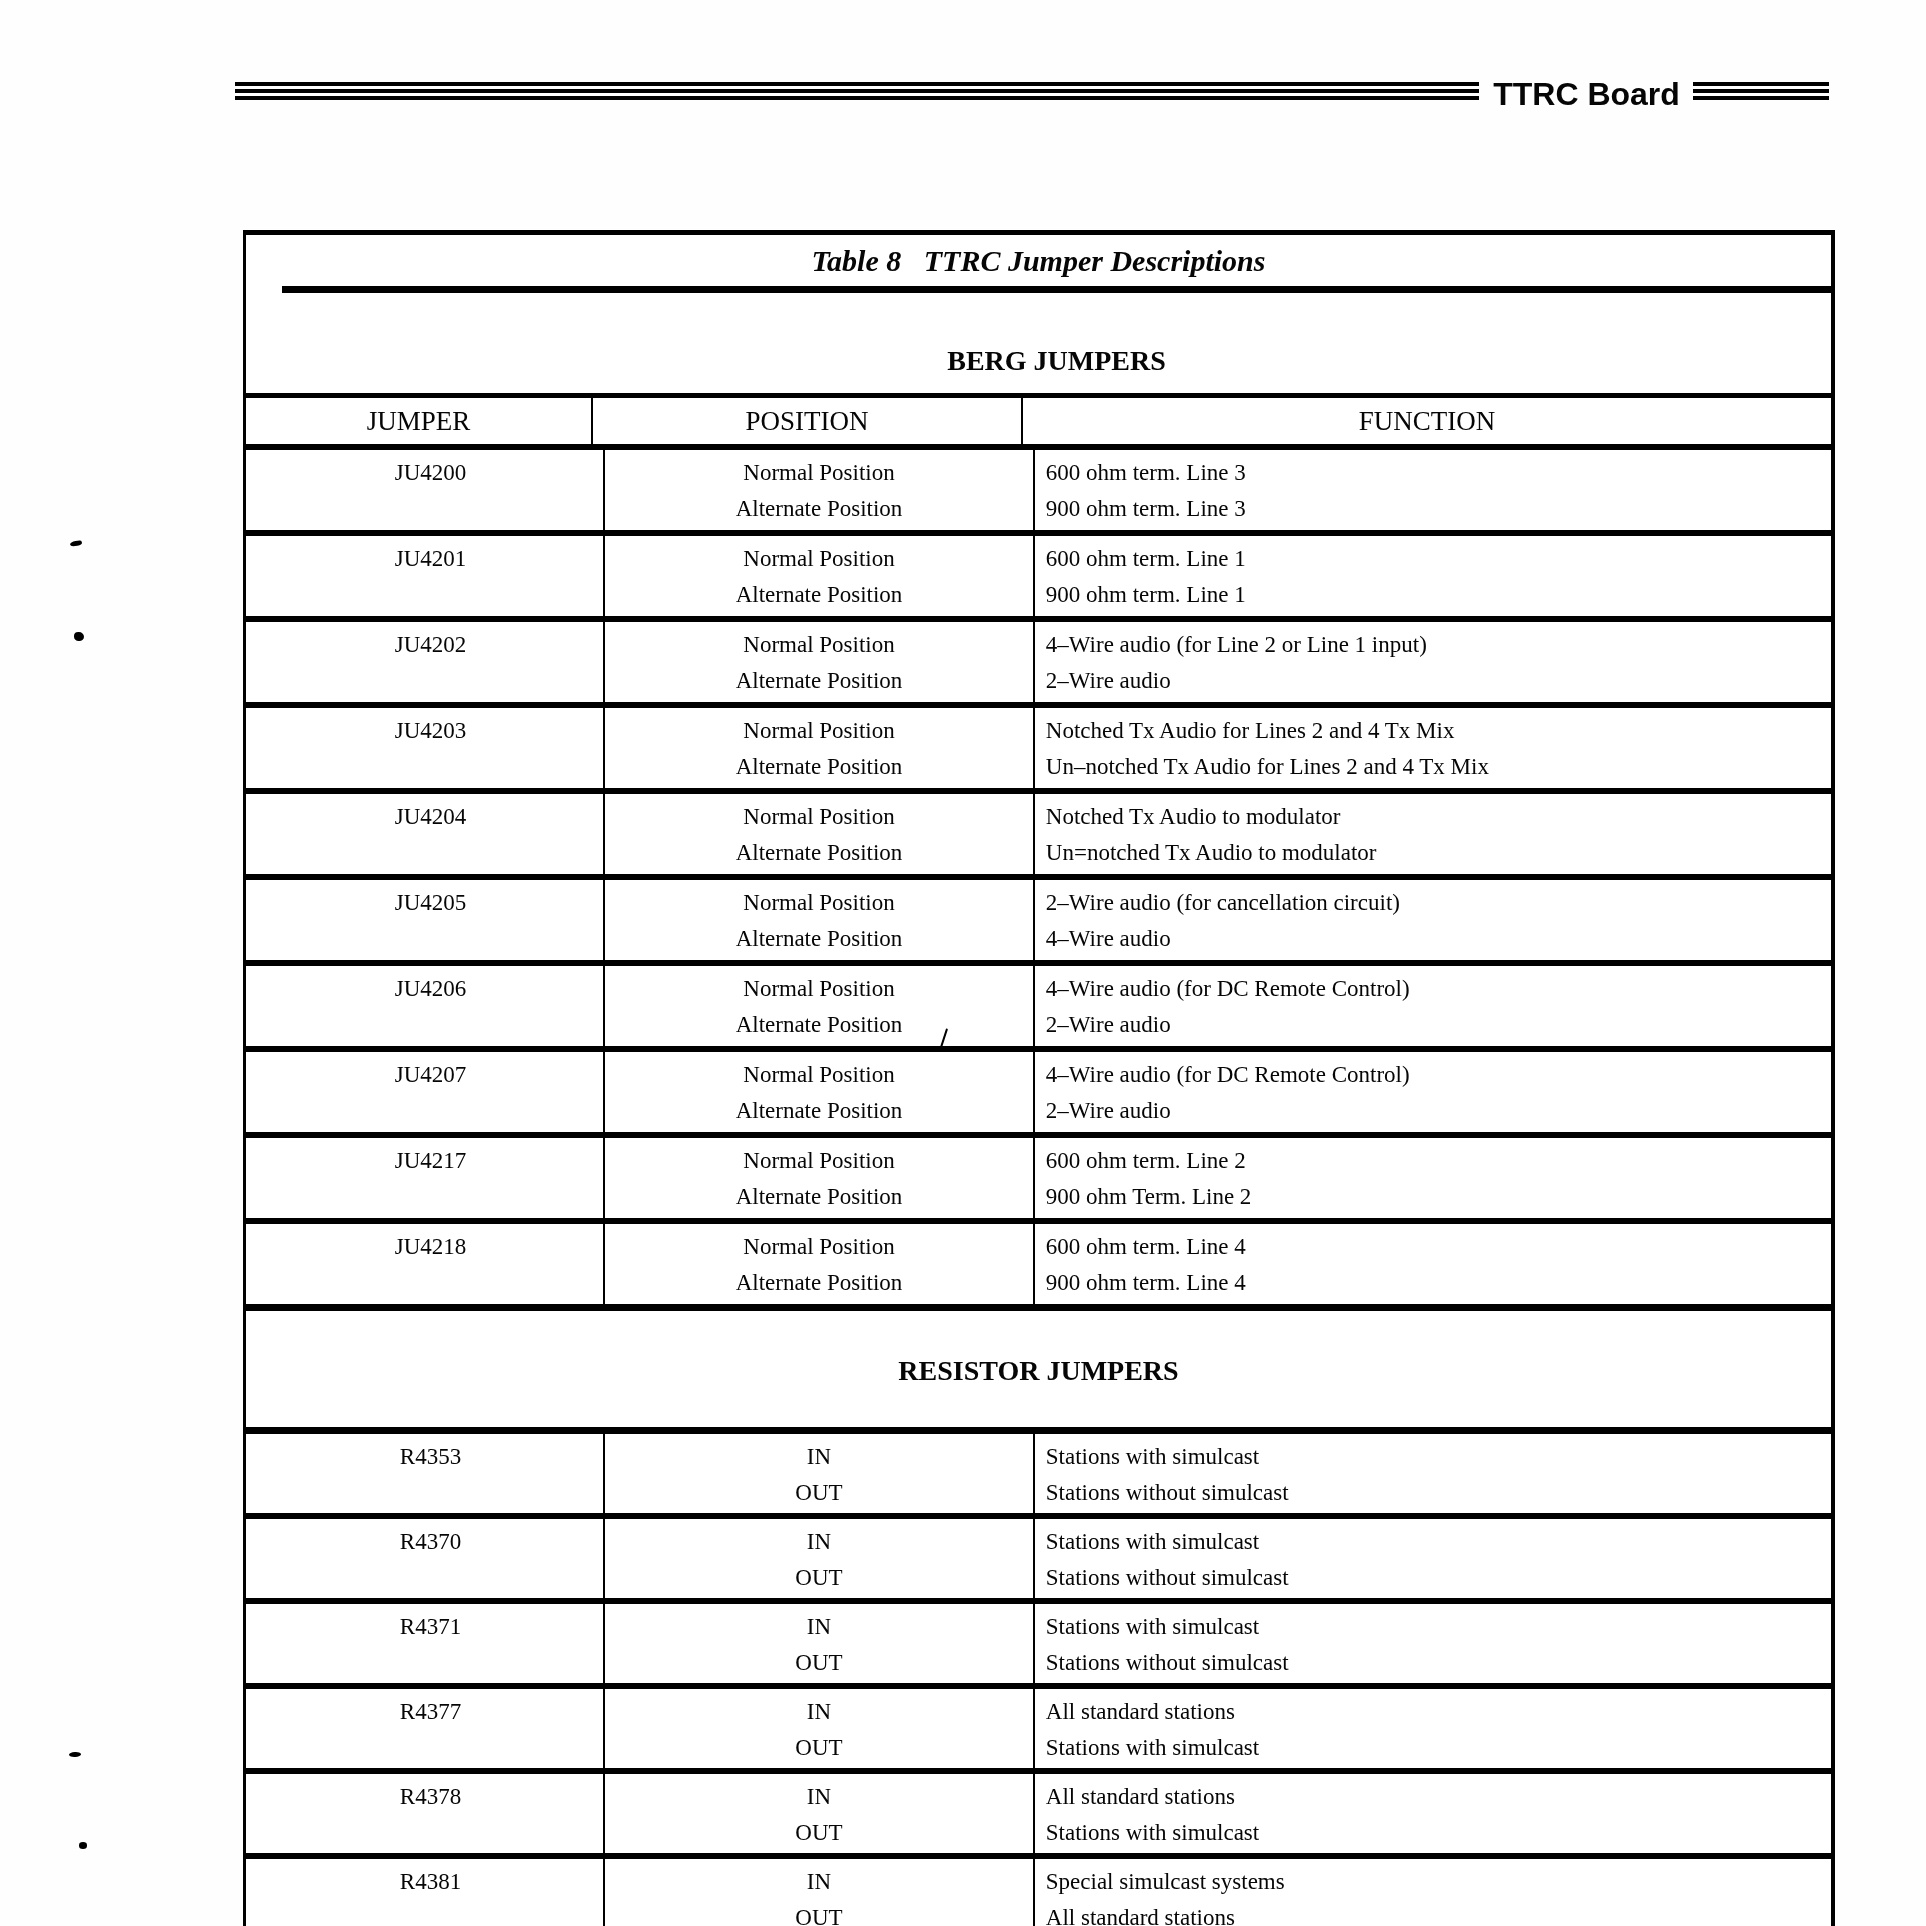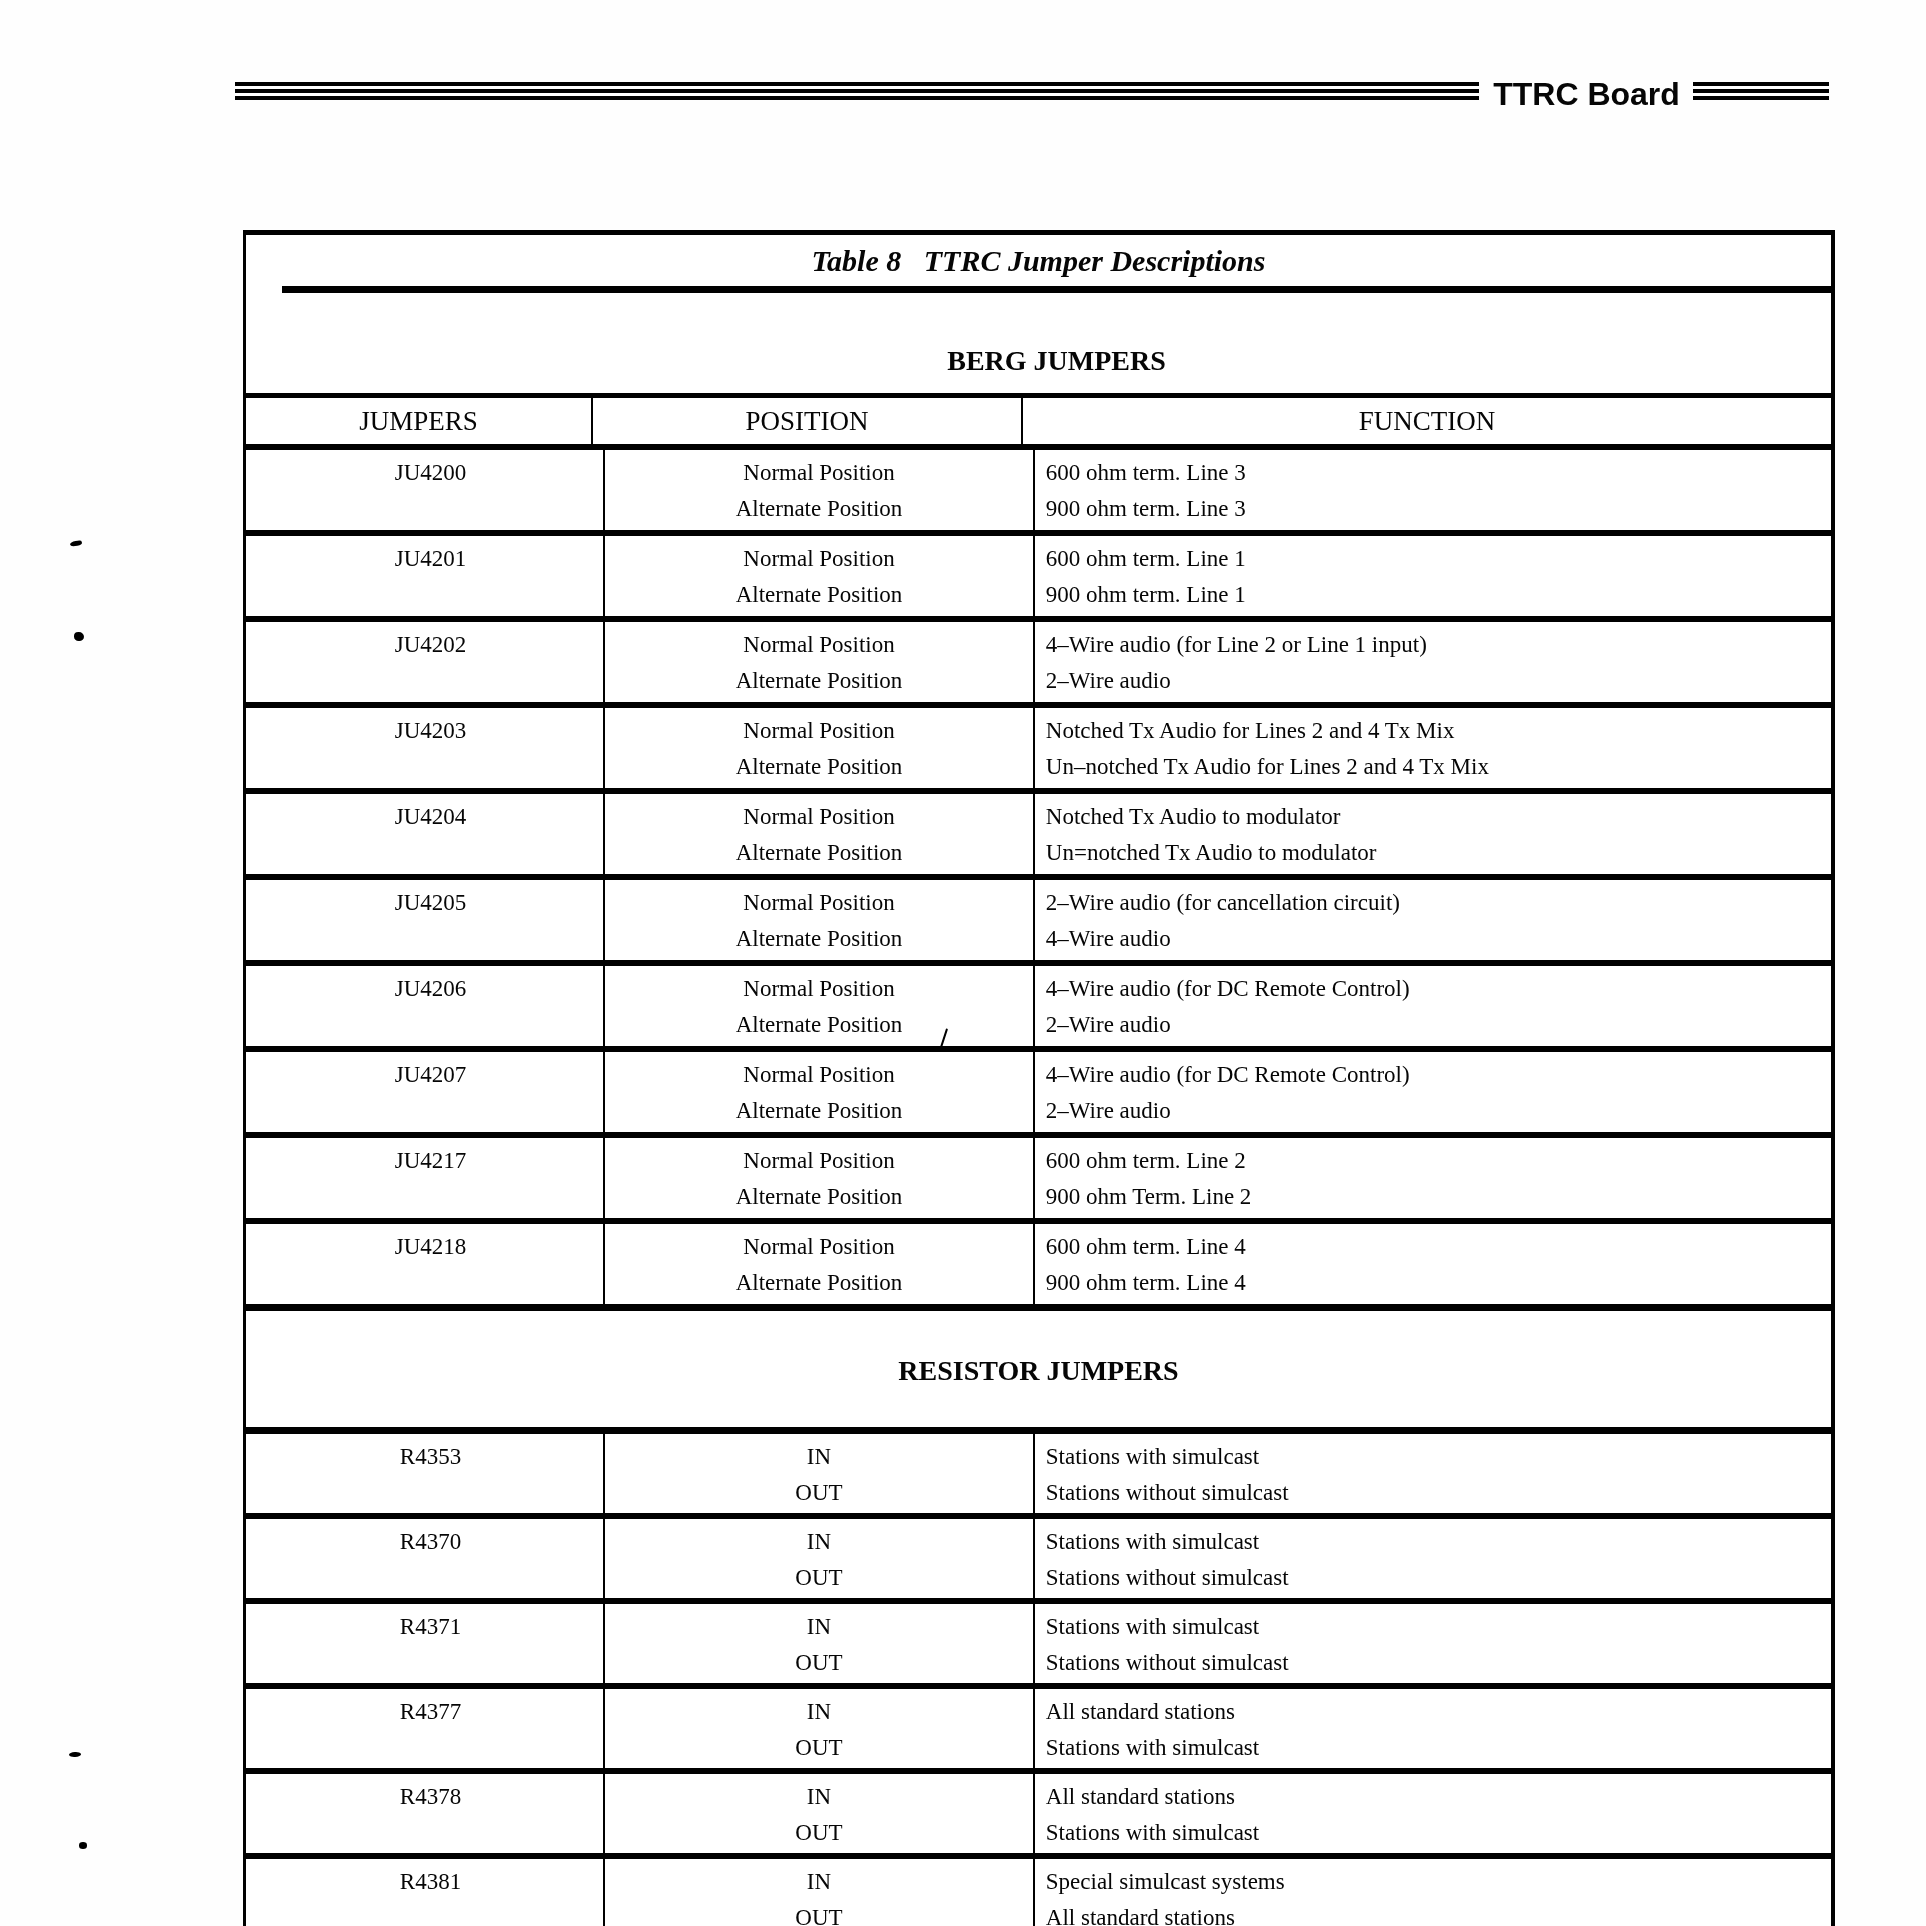--- a/index.html
+++ b/index.html
@@ -75,21 +75,21 @@
       <i></i>
     </div>
 
   <div class="jumper-table">
 
     <div class="t-title">Table 8   TTRC Jumper Descriptions</div>
 
     <div class="band berg">BERG JUMPERS</div>
 
     <div class="hdr">
-      <div class="cell c1">JUMPERS</div>
+      <div class="cell c1">JUMPER</div>
       <div class="cell c2">POSITION</div>
       <div class="cell c3">FUNCTION</div>
     </div>
 
     <div class="row">
       <div class="cell c1">JU4200</div>
       <div class="cell c2">
         <div>Normal Position</div>
         <div>Alternate Position</div>
       </div>

